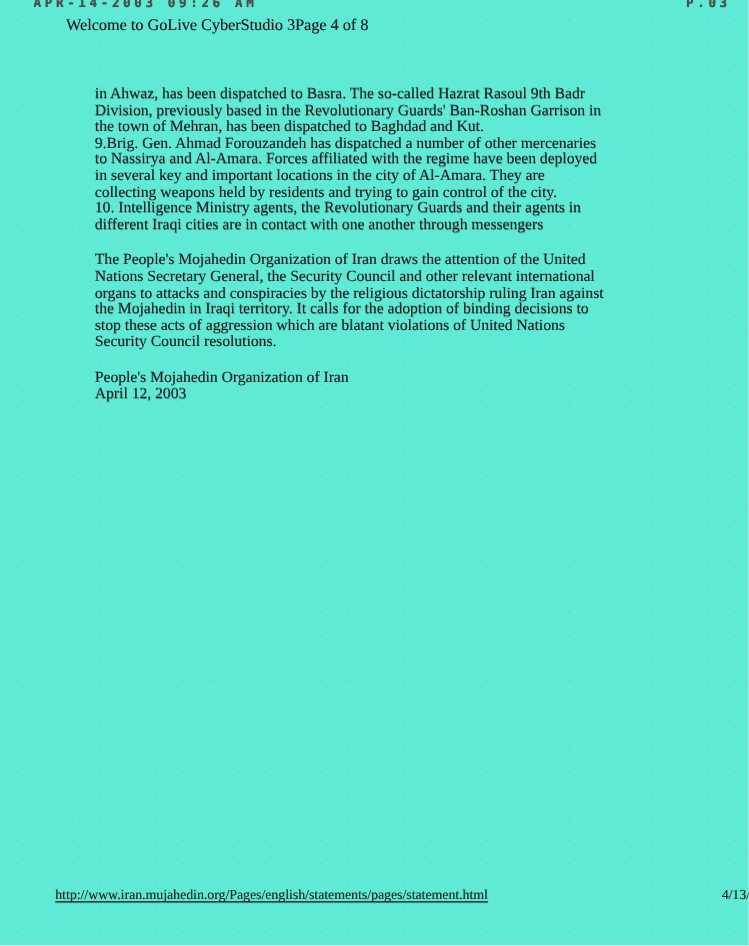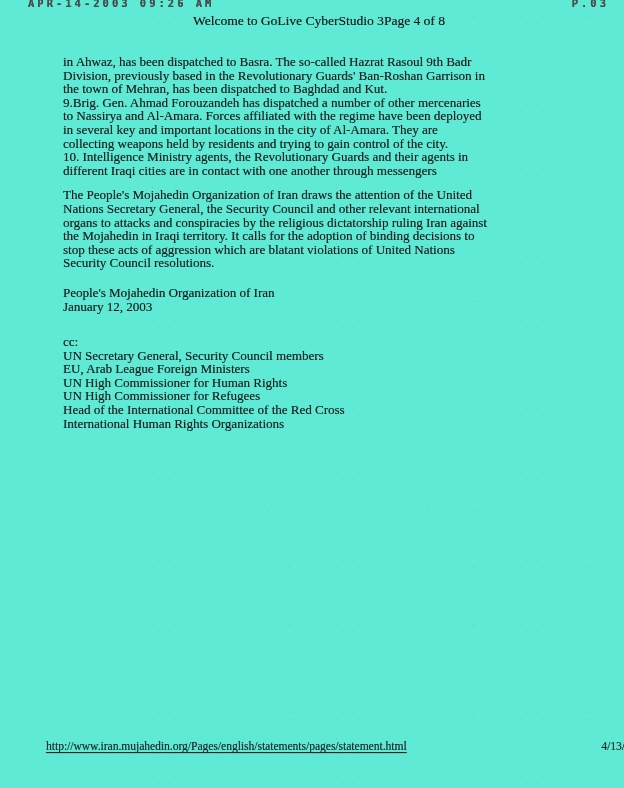--- a/index.html
+++ b/index.html
@@ -51,37 +51,37 @@
     margin-top: -3px;
     line-height: 13px;
     text-shadow: 0 0 .6px rgba(60,60,60,.8);
   }
   .doc-header-row {
     position: absolute;
     top: 13px;
     left: 55px;
     right: 41px;
     display: flex;
-    justify-content: center;
+    justify-content: flex-start;
     font-size: 13.5px;
     color: #161616;
     text-shadow: .3px .3px .5px rgba(40,40,40,.45);
   }
   .body-block {
     position: absolute;
     top: 55px;
     left: 63px;
     width: 505px;
     font-size: 13px;
     line-height: 13.6px;
     color: #1c1c1c;
     text-shadow: .3px .3px .5px rgba(40,40,40,.5);
   }
   .body-block p {
-    margin: 0;
+    margin: 16px;
     white-space: pre-line;
   }
   .body-block p.para-2 { margin-top: 11px; }
   .body-block p.para-sig { margin-top: 16px; }
   .body-block p.para-cc { margin-top: 22px; }
   .footer-row {
     position: absolute;
     top: 740px;
     left: 46px;
     width: 602px;
@@ -121,28 +121,21 @@
 collecting weapons held by residents and trying to gain control of the city.
 10. Intelligence Ministry agents, the Revolutionary Guards and their agents in
 different Iraqi cities are in contact with one another through messengers</p>
     <p class="para-2">The People's Mojahedin Organization of Iran draws the attention of the United
 Nations Secretary General, the Security Council and other relevant international
 organs to attacks and conspiracies by the religious dictatorship ruling Iran against
 the Mojahedin in Iraqi territory. It calls for the adoption of binding decisions to
 stop these acts of aggression which are blatant violations of United Nations
 Security Council resolutions.</p>
     <p class="para-sig">People's Mojahedin Organization of Iran
-January 12, 2003</p>
-    <p class="para-cc">cc:
-UN Secretary General, Security Council members
-EU, Arab League Foreign Ministers
-UN High Commissioner for Human Rights
-UN High Commissioner for Refugees
-Head of the International Committee of the Red Cross
-International Human Rights Organizations</p>
+April 12, 2003</p>
   </div>
 
   <div class="footer-row">
     <span class="url">http://www.iran.mujahedin.org/Pages/english/statements/pages/statement.html</span>
     <span>4/13/2003</span>
   </div>
 
 </div>
 
 </body></html>

